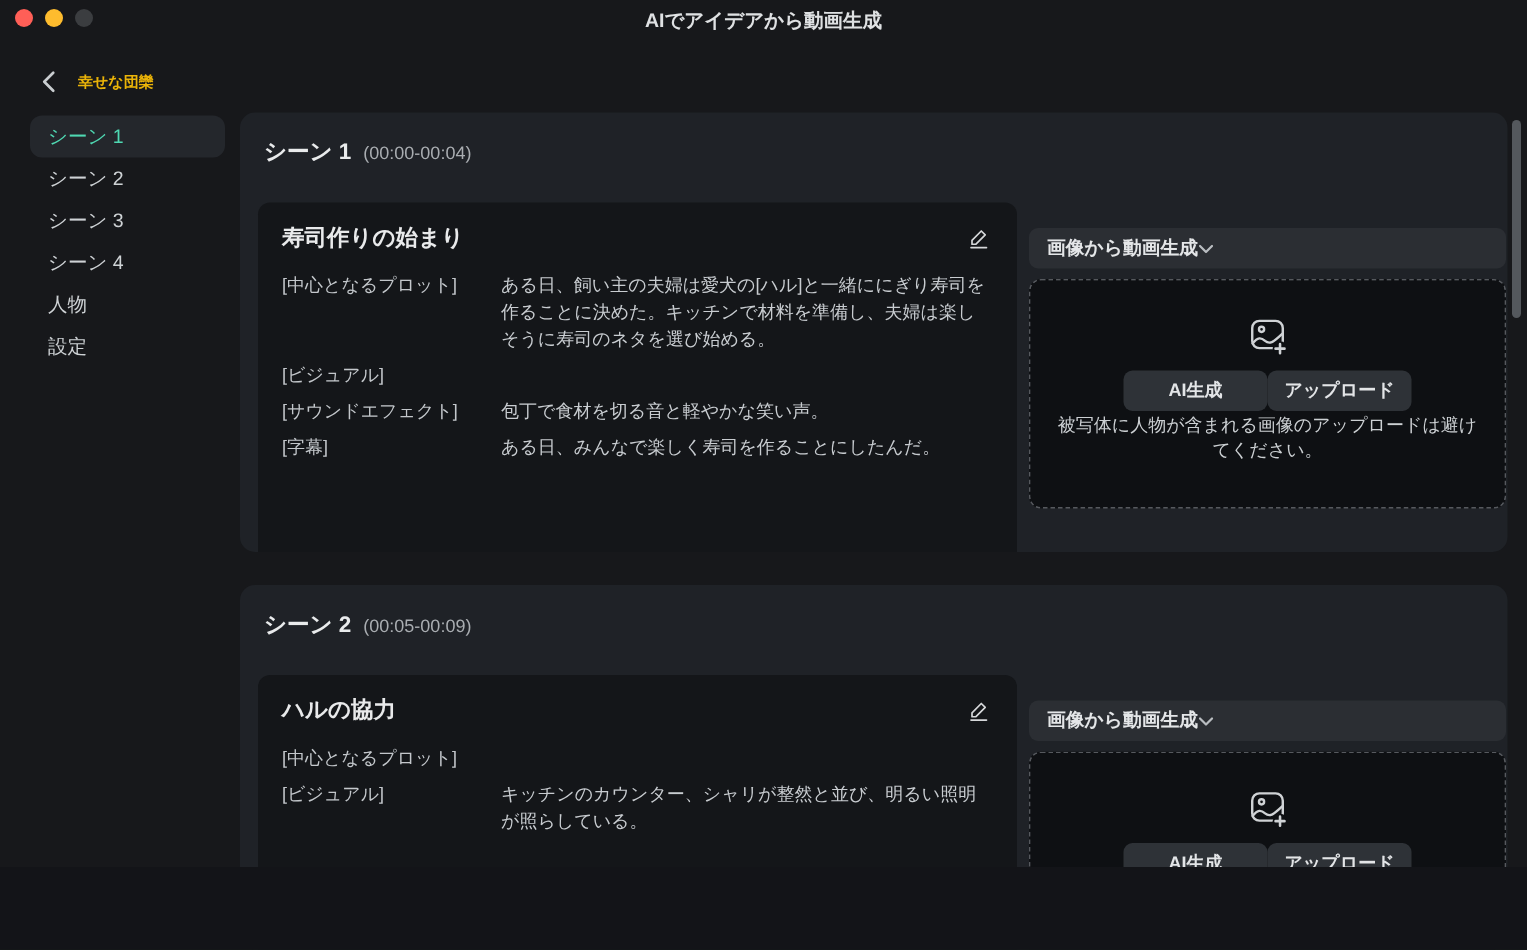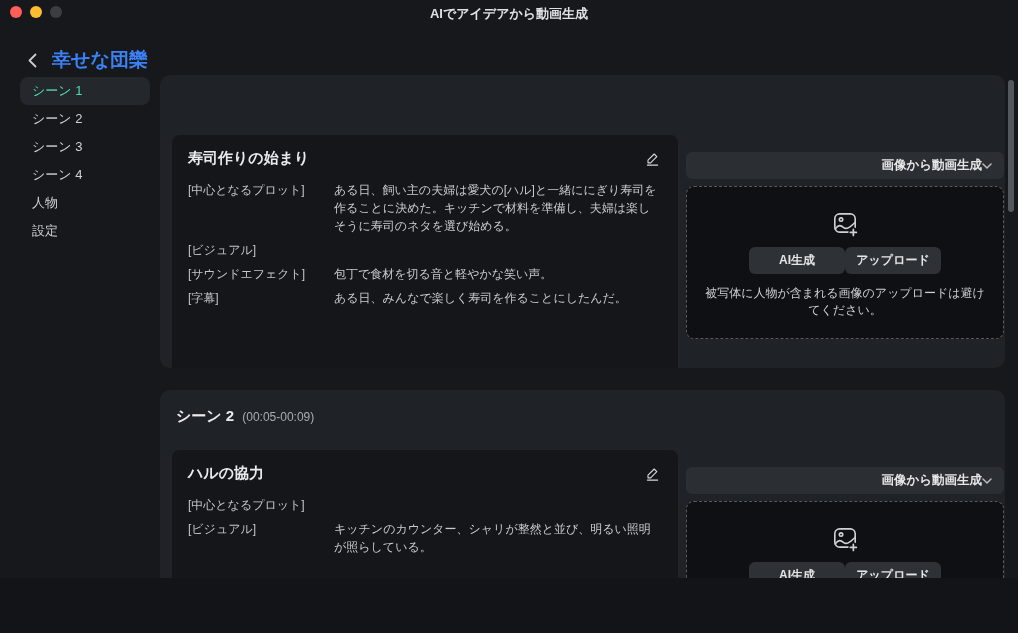--- a/index.html
+++ b/index.html
@@ -14,21 +14,21 @@
   .tl { width:12px; height:12px; border-radius:50%; display:inline-block; }
   .tl.red { background:#ff5f57; }
   .tl.yellow { background:#febc2e; }
   .tl.gray { background:#3b3d40; }
   .app-title { position:absolute; top:5px; left:0; width:100%; text-align:center;
                font-size:13px; font-weight:700; color:#dfe1e3; }
 
   
   .project-header { position:absolute; top:47px; left:28px; display:flex; align-items:center; gap:15px; }
   .back-btn { display:flex; align-items:center; cursor:pointer; }
-  .project-title { font-size:19px; font-weight:700; color:#3b82f6; }
+  .project-title { font-size:10px; font-weight:700; color:#eab308; }
 
   
   .sidebar { position:absolute; left:20px; top:77px; width:130px; }
   .side-item { height:28px; display:flex; align-items:center; padding:0 12px;
                font-size:13px; color:#ced2d5; border-radius:8px; cursor:pointer; }
   .side-item.active { background:#24272c; color:#4fd8b2; }
 
   
   .panel { position:absolute; left:160px; width:845px; background:#1f2227;
            border-radius:10px; overflow:hidden; }
@@ -44,30 +44,30 @@
   .card-title { font-size:15px; font-weight:700; color:#e9eaeb; }
   .edit-btn { cursor:pointer; display:flex; align-items:center; }
   .rows { padding:13px 16px 0 16px; font-size:12px; line-height:18px; }
   .row { display:flex; margin-bottom:6px; }
   .row-label { width:124px; flex-shrink:0; color:#c3c7cb; }
   .row-text { flex:1; color:#c8ccd0;margin-left:22px; }
 
   
   .gen-col { position:absolute; left:526px; top:77px; width:318px; }
   .dropdown { height:27px; background:#2b2e33; border-radius:6px; display:flex; align-items:center;
-              justify-content:flex-end; padding:0 12px; cursor:pointer; }
+              justify-content:flex-start; padding:0 12px; cursor:pointer; }
   .dropdown-label { font-size:12.5px; font-weight:600; color:#e4e6e8; }
   .upload-box { margin-top:7px; border:1px dashed #56595e; border-radius:8px; background:#0e1013;
                 height:153px; text-align:center; }
   .upload-icon-wrap { margin-top:21px; display:flex; justify-content:center; }
   .upload-btn-row { margin-top:9px; display:flex; justify-content:center; }
   .small-btn { width:96px; height:27px; background:#2e3237; border:none; border-radius:6px;
                font-size:12px; font-weight:700; color:#e3e5e7; cursor:pointer;
                font-family:"Liberation Sans","DejaVu Sans",sans-serif; }
-  .upload-warning { margin-top:11px; padding:0 16px; font-size:12px; line-height:17px; color:#ccd0d3; }
+  .upload-warning { margin-top:1px; padding:0 16px; font-size:12px; line-height:17px; color:#ccd0d3; }
 
   
   .footer { position:absolute; left:0; top:578px; width:1018px; height:55px; background:#131418; }
 
   
   .scrollbar-thumb { position:absolute; left:1008px; top:80px; width:6px; height:132px;
                      border-radius:3px; background:#54585d; }
 </style>
 </head>
 <body>
@@ -95,20 +95,23 @@
   <nav class="sidebar">
     <div class="side-item active">シーン 1</div>
     <div class="side-item">シーン 2</div>
     <div class="side-item">シーン 3</div>
     <div class="side-item">シーン 4</div>
     <div class="side-item">人物</div>
     <div class="side-item">設定</div>
   </nav>
 
   <section class="panel p1">
+    <div class="scene-heading">
+      <span>シーン 1</span><span class="scene-time">(00:00-00:04)</span>
+    </div>
     <div class="card">
       <div class="card-title-row">
         <span class="card-title">寿司作りの始まり</span>
         <span class="edit-btn">
           <svg width="15" height="15" viewBox="0 0 16 16" fill="none" stroke="#d6d8da" stroke-width="1.2" stroke-linecap="round" stroke-linejoin="round">
               <path d="M9.8 3.2 L12.6 6 L6 12.6 H3.2 V9.8 Z"></path>
               <path d="M2.5 15 H13.5"></path>
             </svg>
         </span>
       </div>

